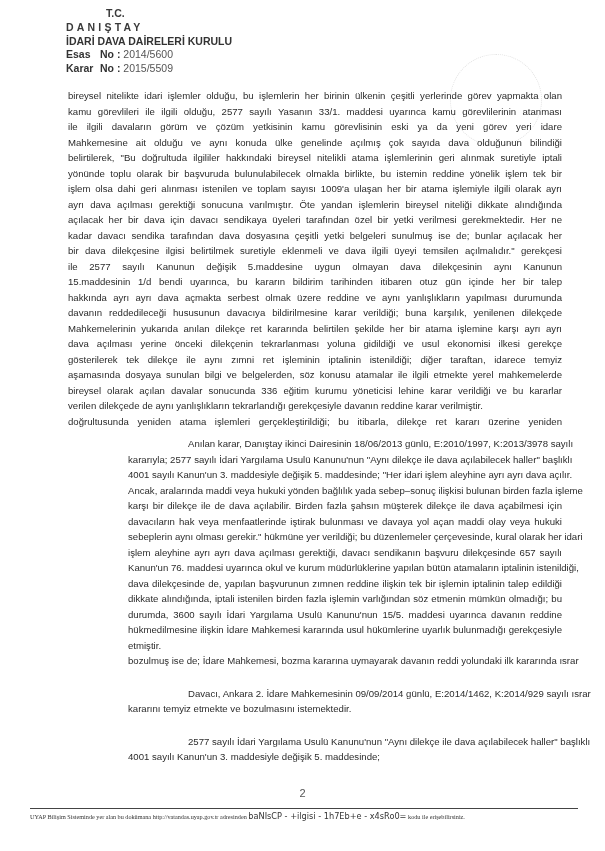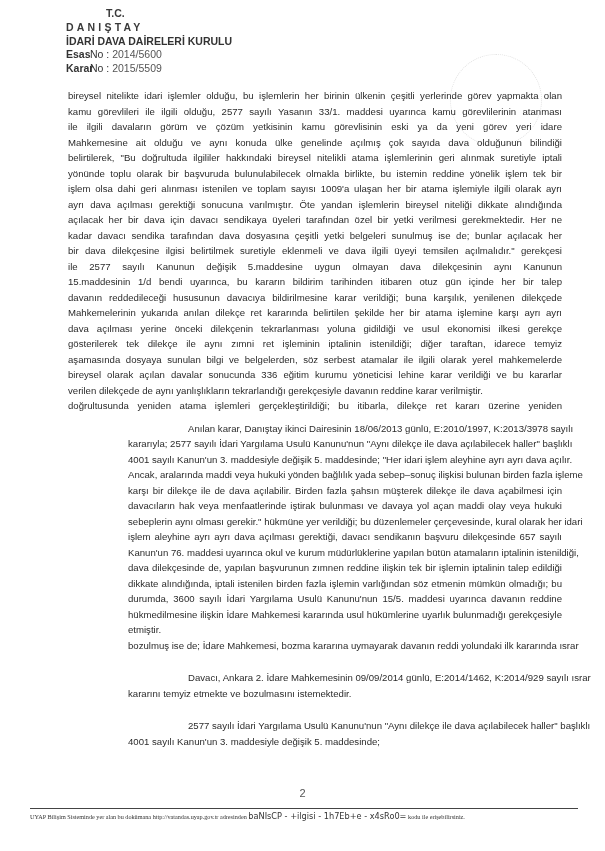--- a/index.html
+++ b/index.html
@@ -5,22 +5,22 @@
   html, body { margin: 0; padding: 0; }
   body {
     width: 605px; height: 851px; background: #ffffff; position: relative; overflow: hidden;
     font-family: "Liberation Sans", sans-serif; color: #2a2a2a;
   }
   .header { position: absolute; left: 66px; top: 4px; width: 300px; }
   .hdr-tc { font-size: 10.5px; font-weight: bold; color: #3a3a3a; padding-left: 40px; height: 14px; line-height: 14px; margin-top: 2px; }
   .hdr-court { font-size: 10.5px; font-weight: bold; letter-spacing: 3.2px; color: #3a3a3a; height: 14px; line-height: 14px; }
   .hdr-board { font-size: 10.5px; font-weight: bold; color: #333; height: 14px; line-height: 14px; }
   .hdr-row { font-size: 10.5px; height: 13.5px; line-height: 13.5px; color: #333; }
-  .hdr-row .lbl { font-weight: bold; display: inline-block; width: 24px; }
-  .hdr-row .no { font-weight: normal; }
+  .hdr-row .lbl { font-weight: bold; display: inline-block; width: 34px; }
+  .hdr-row .no { font-weight: bold; }
   .hdr-row .val { font-weight: normal; color: #555; }
 
   .body-text {
     position: absolute; left: 68px; top: 88px; width: 494px;
     font-size: 9.6px; line-height: 15.5px; color: #2c2c2c;
     text-align: justify;
   }
   .body-text p { margin: 0; }
   .body-text p.gap { margin-top: 7px; }
   .body-text p.indent { text-indent: 60px; }
@@ -63,25 +63,26 @@
       <span class="ln">Mahkemesine ait olduğu ve aynı konuda ülke genelinde açılmış çok sayıda dava olduğunun bilindiği</span>
       <span class="ln">belirtilerek, "Bu doğrultuda ilgililer hakkındaki bireysel nitelikli atama işlemlerinin geri alınmak suretiyle iptali</span>
       <span class="ln">yönünde toplu olarak bir başvuruda bulunulabilecek olmakla birlikte, bu istemin reddine yönelik işlem tek bir</span>
       <span class="ln">işlem olsa dahi geri alınması istenilen ve toplam sayısı 1009'a ulaşan her bir atama işlemiyle ilgili olarak ayrı</span>
       <span class="ln">ayrı dava açılması gerektiği sonucuna varılmıştır. Öte yandan işlemlerin bireysel niteliği dikkate alındığında</span>
       <span class="ln">açılacak her bir dava için davacı sendikaya üyeleri tarafından özel bir yetki verilmesi gerekmektedir. Her ne</span>
       <span class="ln">kadar davacı sendika tarafından dava dosyasına çeşitli yetki belgeleri sunulmuş ise de; bunlar açılacak her</span>
       <span class="ln">bir dava dilekçesine ilgisi belirtilmek suretiyle eklenmeli ve dava ilgili üyeyi temsilen açılmalıdır." gerekçesi</span>
       <span class="ln">ile 2577 sayılı Kanunun değişik 5.maddesine uygun olmayan dava dilekçesinin aynı Kanunun</span>
       <span class="ln">15.maddesinin 1/d bendi uyarınca, bu kararın bildirim tarihinden itibaren otuz gün içinde her bir talep</span>
+      <span class="ln">hakkında ayrı ayrı dava açmakta serbest olmak üzere reddine ve aynı yanlışlıkların yapılması durumunda</span>
       <span class="ln">davanın reddedileceği hususunun davacıya bildirilmesine karar verildiği; buna karşılık, yenilenen dilekçede</span>
       <span class="ln">Mahkemelerinin yukarıda anılan dilekçe ret kararında belirtilen şekilde her bir atama işlemine karşı ayrı ayrı</span>
       <span class="ln">dava açılması yerine önceki dilekçenin tekrarlanması yoluna gidildiği ve usul ekonomisi ilkesi gerekçe</span>
       <span class="ln">gösterilerek tek dilekçe ile aynı zımni ret işleminin iptalinin istenildiği; diğer taraftan, idarece temyiz</span>
-      <span class="ln">aşamasında dosyaya sunulan bilgi ve belgelerden, söz serbest atamalar ile ilgili olarak yerel mahkemelerde</span>
+      <span class="ln">aşamasında dosyaya sunulan bilgi ve belgelerden, söz konusu atamalar ile ilgili etmekte yerel mahkemelerde</span>
       <span class="ln">bireysel olarak açılan davalar sonucunda 336 eğitim kurumu yöneticisi lehine karar verildiği ve bu kararlar</span>
       <span class="ln last">verilen dilekçede de aynı yanlışlıkların tekrarlandığı gerekçesiyle davanın reddine karar verilmiştir.</span>
       <span class="ln">doğrultusunda yeniden atama işlemleri gerçekleştirildiği; bu itibarla, dilekçe ret kararı üzerine yeniden</span>
     </p>
   <p id="para-1" class="gap indent">
       <span class="ln" style="padding-left: 60px;">Anılan karar, Danıştay ikinci Dairesinin 18/06/2013 günlü, E:2010/1997, K:2013/3978 sayılı</span>
       <span class="ln">kararıyla; 2577 sayılı İdari Yargılama Usulü Kanunu'nun "Aynı dilekçe ile dava açılabilecek haller" başlıklı</span>
       <span class="ln">4001 sayılı Kanun'un 3. maddesiyle değişik 5. maddesinde; "Her idari işlem aleyhine ayrı ayrı dava açılır.</span>
       <span class="ln">Ancak, aralarında maddi veya hukuki yönden bağlılık yada sebep–sonuç ilişkisi bulunan birden fazla işleme</span>
       <span class="ln">karşı bir dilekçe ile de dava açılabilir. Birden fazla şahsın müşterek dilekçe ile dava açabilmesi için</span>

